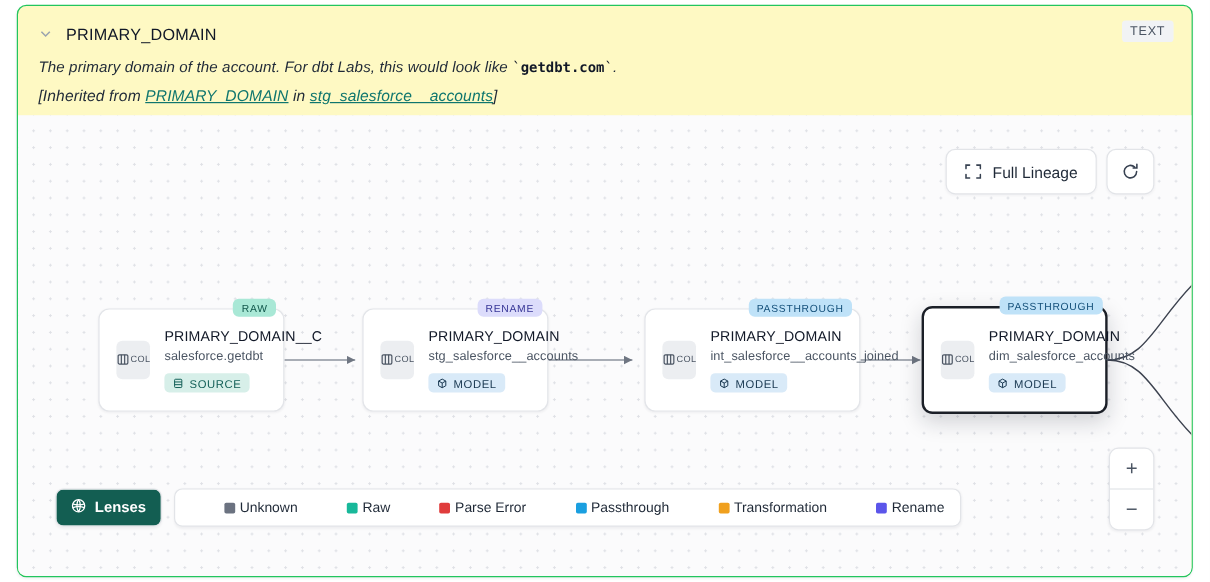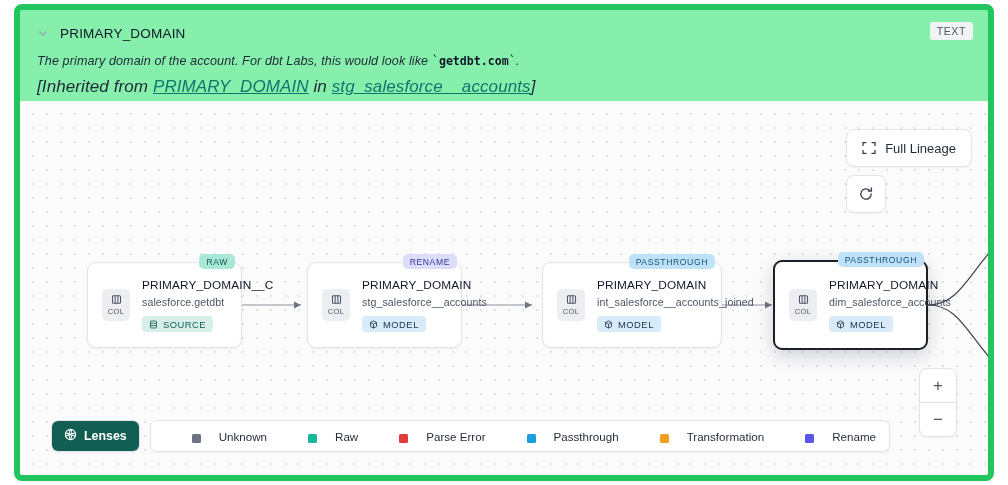--- a/index.html
+++ b/index.html
@@ -4,21 +4,21 @@
 <style>
   html,body{margin:0;padding:0;}
   body{
     width:1008px;height:485px;overflow:hidden;
     background:#ffffff;
     font-family:"Liberation Sans", sans-serif;
     -webkit-font-smoothing:antialiased;
   }
   .panel{
     position:absolute;left:14px;top:4px;width:980px;height:477px;
-    background:#86efac;border:6px solid #22c55e;border-radius:8px;
+    background:#fef9c3;border:1px solid #22c55e;border-radius:8px;
     box-shadow:0 1px 2px rgba(16,24,40,.05);
     overflow:hidden;box-sizing:border-box;
   }
   
   .hdr{position:relative;padding:12px 16px 0 16px;}
   .hdr-row{display:flex;align-items:center;gap:10px;height:22px;}
   .chev{width:14px;height:14px;flex:0 0 14px;display:flex;align-items:center;justify-content:center;color:#9aa3af;}
   .chev svg{display:block;}
   .hdr-title{
     font-size:13.5px;color:#111827;letter-spacing:.2px;font-weight:400;
@@ -32,57 +32,57 @@
   .desc{
     margin:9px 0 0 1px;font-size:12.6px;font-style:italic;color:#1f2937;
     line-height:1.35;letter-spacing:.1px;
   }
   .desc .code{
     font-family:"DejaVu Sans Mono", monospace;font-style:normal;
     font-weight:bold;font-size:11.6px;color:#111827;letter-spacing:0;text-align:right;
   }
   .tick{font-family:"DejaVu Sans Mono", monospace;font-style:normal;font-size:11.6px;color:#111827;}
   .inherit{
-    margin:7px 0 0 1px;font-size:17px;font-style:italic;color:#1f2937;letter-spacing:.1px;
+    margin:7px 0 0 1px;font-size:13px;font-style:italic;color:#1f2937;letter-spacing:.1px;
   }
   .inherit a{color:#0f766e;text-decoration:underline;font-style:italic;}
   .hdr-sep{margin-top:11px;border-top:1px solid #e8eaed;}
 
   
   .canvas{
     position:absolute;left:0;top:91px;right:0;bottom:0;
     background-color:#fbfbfc;
     background-image:radial-gradient(#dfe1e6 1px, transparent 1px);
     background-size:14px 14px;background-position:6px 6px;
     overflow:hidden;
   }
   .edges{position:absolute;left:0;top:0;width:100%;height:100%;}
 
   
-  .ctrl-wrap{position:absolute;right:16px;top:28px;display:flex;gap:8px;flex-direction:column;}
+  .ctrl-wrap{position:absolute;right:31px;top:28px;display:flex;gap:8px;}
   .btn{
     display:flex;align-items:center;gap:9px;height:38px;padding:0 15px;
     background:#fff;border:1px solid #e2e4e8;border-radius:8px;
     font-size:13px;color:#1f2937;box-shadow:0 1px 2px rgba(16,24,40,.04);
     cursor:pointer;box-sizing:border-box;
   }
   .btn.icon-only{width:40px;padding:0;justify-content:center;}
   .btn svg{display:block;}
 
   
   .node{
     position:absolute;background:#fff;border:1px solid #e3e5e9;border-radius:9px;
     box-sizing:border-box;display:flex;align-items:center;
     box-shadow:0 1px 2px rgba(16,24,40,.05);
   }
   .node.selected{border:2px solid #1b1f27;box-shadow:0 6px 18px rgba(16,24,40,.18);}
   .node .col-chip{
     margin-left:14px;width:28px;height:32px;flex:0 0 28px;
     background:#eceef1;border-radius:5px;color:#4b5563;
-    display:flex;flex-direction:column;align-items:center;justify-content:center;gap:1px;
+    display:flex;flex-direction:row;align-items:center;justify-content:center;gap:1px;
   }
   .node .col-chip span{font-size:7.6px;letter-spacing:.3px;line-height:1;}
   .node .body{margin-left:12px;display:flex;flex-direction:column;gap:4px;}
   .node .n-title{font-size:11.8px;color:#111827;letter-spacing:.15px;}
   .node .n-sub{font-size:10.6px;color:#4b5563;letter-spacing:.1px;}
   .n-kind{
     display:inline-flex;align-items:center;gap:5px;align-self:flex-start;
     border-radius:4px;padding:2.5px 7px;font-size:9.4px;letter-spacing:.5px;margin-top:4px;
   }
   .n-kind.source{background:#d7efe9;color:#115e56;}
@@ -102,38 +102,38 @@
     background:#fff;border:1px solid #e2e4e8;border-radius:8px;
     box-shadow:0 1px 2px rgba(16,24,40,.05);overflow:hidden;
   }
   .zoomctl div{
     height:33px;display:flex;align-items:center;justify-content:center;
     font-size:17px;color:#4b5563;cursor:pointer;
   }
   .zoomctl div:first-child{border-bottom:1px solid #e2e4e8;}
 
   
-  .bottombar{position:absolute;left:31px;bottom:23px;display:flex;gap:10px;align-items:center;}
+  .bottombar{position:absolute;left:31px;bottom:41px;display:flex;gap:10px;align-items:center;}
   .seg{
     display:flex;align-items:center;background:#fff;border:1px solid #e2e4e8;
     border-radius:7px;overflow:hidden;box-shadow:0 1px 2px rgba(16,24,40,.05);height:30px;
   }
   .seg .lenses{
     display:flex;align-items:center;gap:7px;background:#135e52;color:#fff;
     height:100%;padding:0 12px;font-size:12.4px;font-weight:bold;cursor:pointer;
   }
   .seg .evolution{
     display:flex;align-items:center;gap:8px;height:100%;padding:0 11px 0 11px;
     font-size:12.4px;color:#111827;cursor:pointer;
   }
   .legend{
     display:flex;align-items:center;gap:13px;background:#fff;border:1px solid #e2e4e8;
     border-radius:7px;height:30px;padding:0 13px;box-shadow:0 1px 2px rgba(16,24,40,.05);
   }
-  .legend .item{display:flex;align-items:flex-end;gap:18px;font-size:11.6px;color:#1f2937;padding-left:28px;}
+  .legend .item{display:flex;align-items:center;gap:4px;font-size:11.6px;color:#1f2937;padding-left:28px;}
   .legend .sw{width:9px;height:9px;border-radius:1.5px;display:block;}
 </style>
 </head>
 <body>
 
 <div class="panel">
 
   <div class="hdr">
     <div class="hdr-row">
       <span class="chev">

